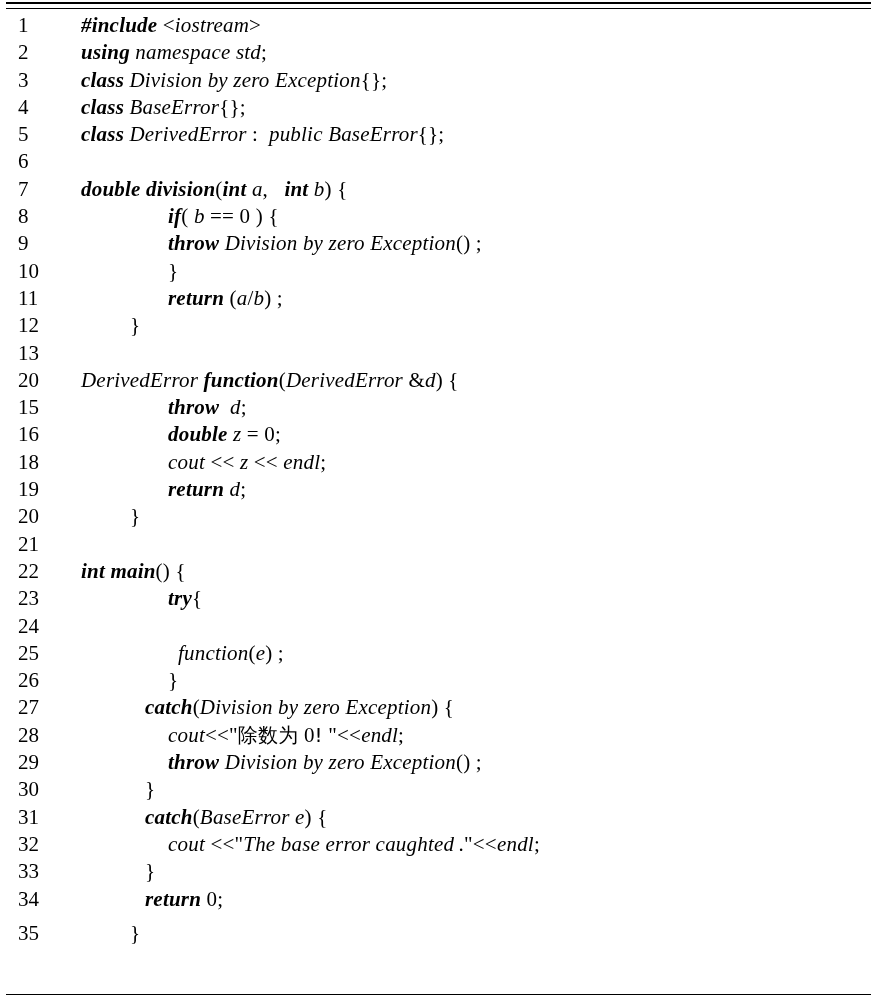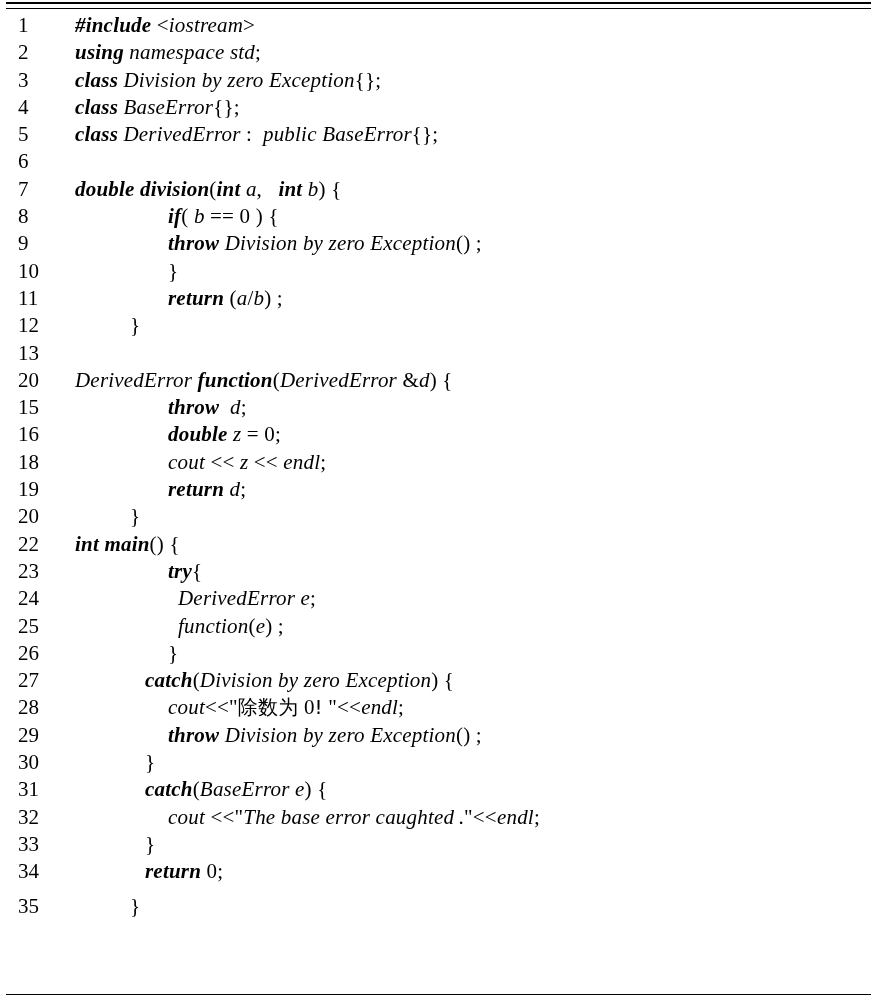--- a/index.html
+++ b/index.html
@@ -83,21 +83,21 @@
   .code-text {
     position: absolute;
     top: 0;
     left: 93px;
     font-size: 21px;
     font-style: italic;
     letter-spacing: 0.2px;
   }
 
   
-  .ind0 { left: 75px; }
+  .ind0 { left: 81px; }
   .ind1 { left: 130px; }
   .ind2 { left: 145px; }
   .ind3 { left: 168px; }
   .ind4 { left: 168px; }
   .ind5 { left: 178px; }
 
   
   .kw {
     font-weight: bold;
     font-style: italic;
@@ -216,34 +216,37 @@
     <div class="code-line">
       <span class="lineno">19</span>
       <span class="code-text ind3"><span class="kw">return</span> <span class="id">d</span><span class="pl">;</span></span>
     </div>
 
     <div class="code-line">
       <span class="lineno">20</span>
       <span class="code-text ind1"><span class="pl">}</span></span>
     </div>
 
+    <div class="code-line">
+      <span class="lineno">21</span>
+      <span class="code-text ind0"></span>
+    </div>
 
     <div class="code-line">
       <span class="lineno">22</span>
       <span class="code-text ind0"><span class="kw">int</span> <span class="kw">main</span><span class="pl">()&nbsp;{</span></span>
     </div>
 
     <div class="code-line">
       <span class="lineno">23</span>
       <span class="code-text ind3"><span class="kw">try</span><span class="pl">{</span></span>
     </div>
 
     <div class="code-line">
       <span class="lineno">24</span>
-      <span class="code-text ind5"><span class="id">DerivedError</span> <span class="id">e</span><span class="pl">;</span></span>
     </div>
 
     <div class="code-line">
       <span class="lineno">25</span>
       <span class="code-text ind5"><span class="id">function</span><span class="pl">(</span><span class="id">e</span><span class="pl">)&nbsp;;</span></span>
     </div>
 
     <div class="code-line">
       <span class="lineno">26</span>
       <span class="code-text ind3"><span class="pl">}</span></span>

